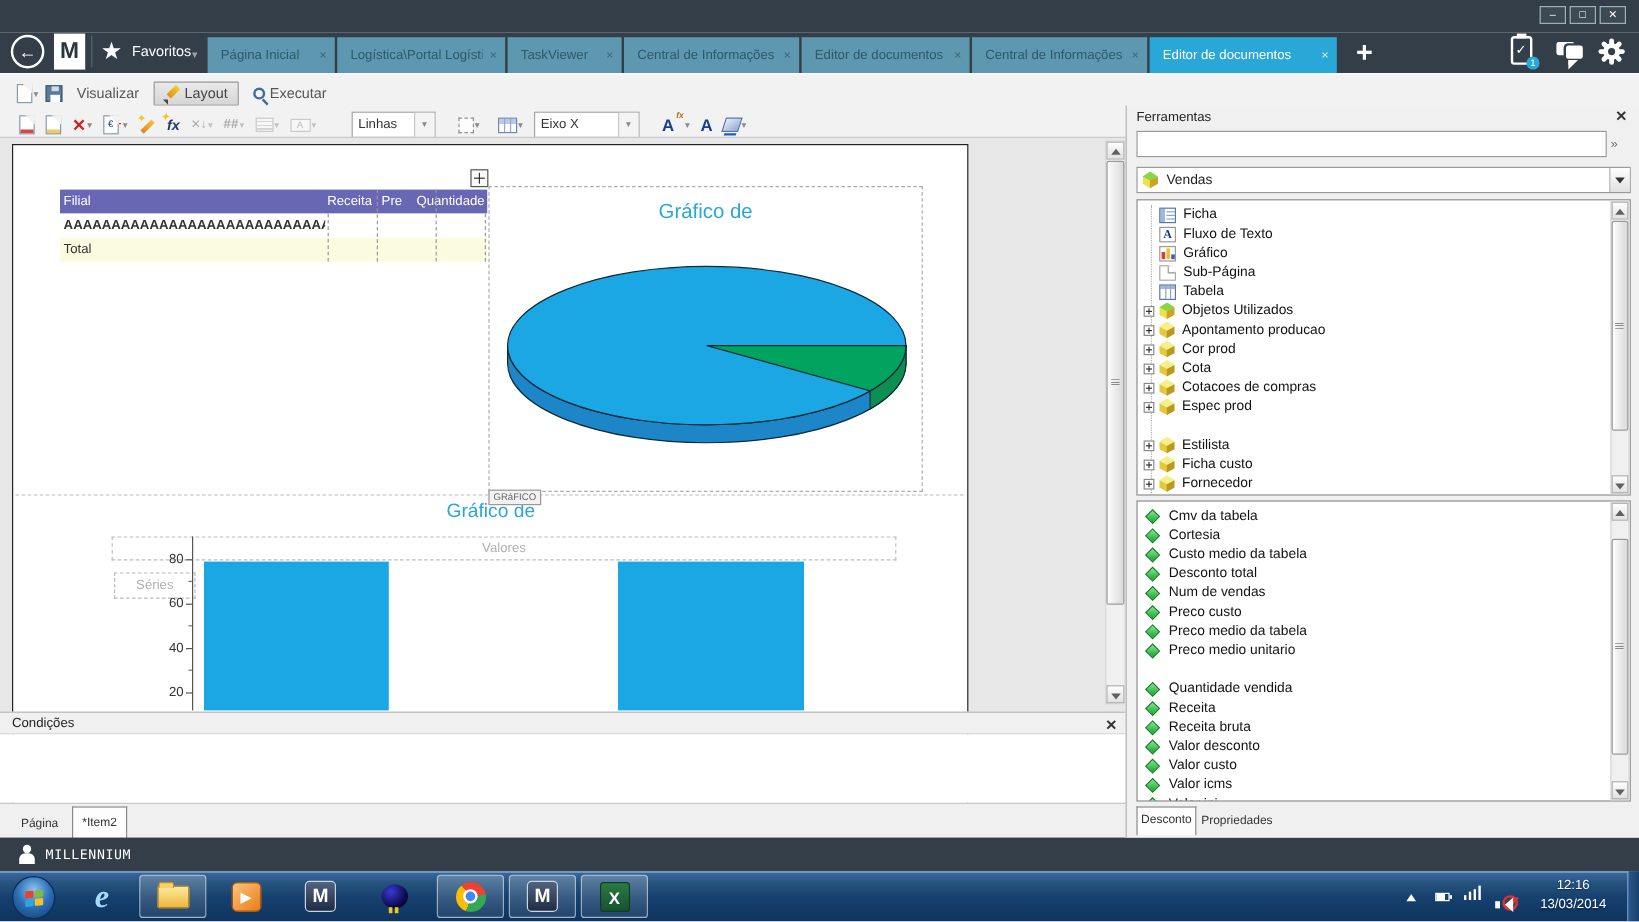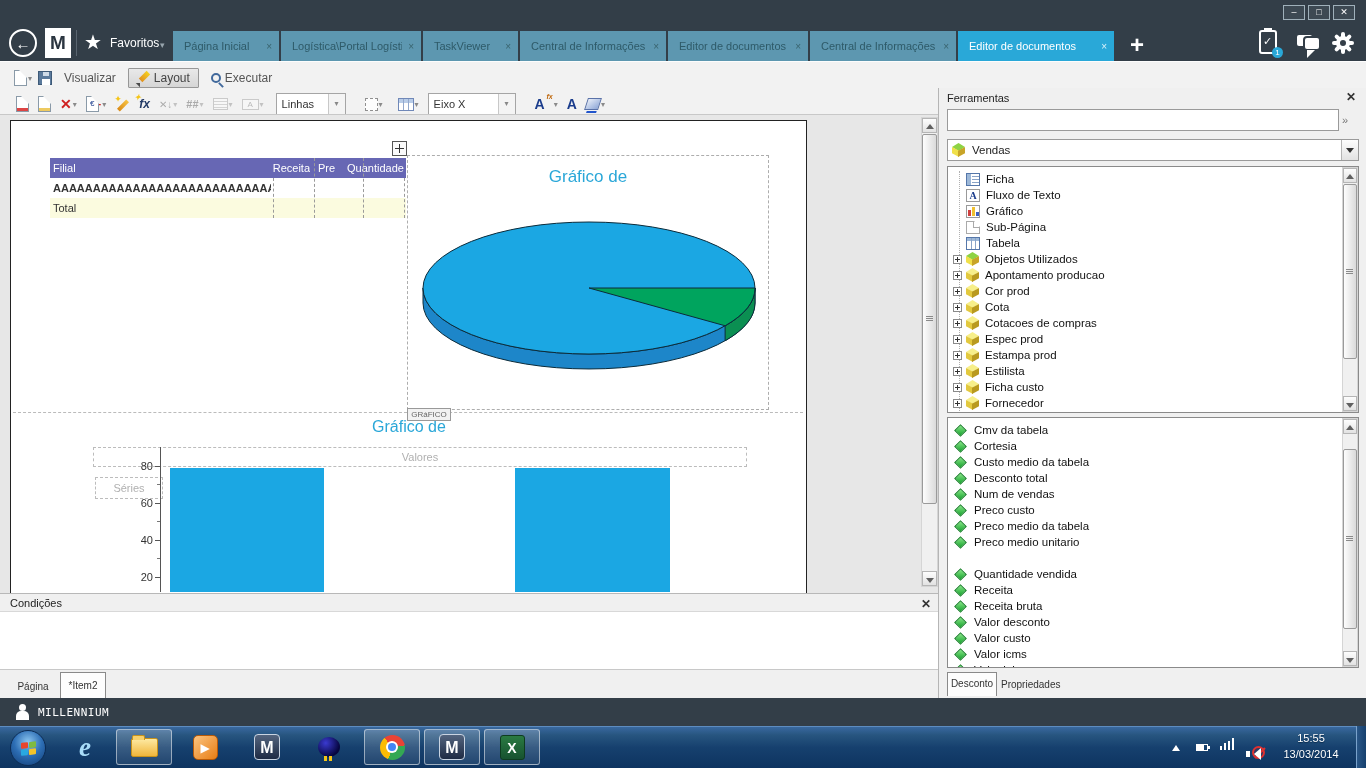--- a/index.html
+++ b/index.html
@@ -315,21 +315,21 @@
           <span class="dd">▾</span>
         </span>
       <span class="ic gray">
           <span class="linesbox"></span>
           <span class="dd">▾</span>
         </span>
       <span class="ic gray">
           <span class="abox">A</span>
           <span class="dd">▾</span>
         </span>
-      <span class="combo" style="width:70px;margin-left:3px">
+      <span class="combo" style="width:70px;margin-left:20px">
           <span>Linhas</span>
           <span class="cdd">▾</span>
         </span>
       <span class="ic" style="margin-left:10px">
           <span class="dotsq"></span>
           <span class="dd">▾</span>
         </span>
       <span class="ic" style="margin-left:6px">
           <span class="tblico"></span>
           <span class="dd">▾</span>
@@ -470,21 +470,21 @@
   <div class="abs sig" style="left:1220px;top:738px;width:16px;height:12px">
       <i style="left:0;height:4px"></i>
       <i style="left:4px;height:7px"></i>
       <i style="left:8px;height:9px"></i>
       <i style="left:12px;height:12px"></i>
     </div>
   <div class="abs spk" style="left:1246px;top:738px">
       <span class="nosign"></span>
     </div>
   <div id="clock">
-    <div>15:55</div>
+    <div>12:16</div>
     <div>13/03/2014</div>
   </div>
   <div id="showdesk"></div>
 
   <div id="rpanel">
     <span id="rp-title">Ferramentas</span>
     <span class="closex" style="right:10px;top:2px">✕</span>
     <input id="rp-search" value="" style="">
     <span id="rp-more">»</span>
     <div id="rp-combo">
@@ -570,29 +570,20 @@
         </div>
       <div class="row" style="top:164px">
           <span class="exp"></span>
           <span class="cube y">
             <i class="t"></i>
             <i class="l"></i>
             <i class="r"></i>
           </span>
           <span class="rlabel">Espec prod</span>
         </div>
-      <div class="row" style="top:180px">
-          <span class="exp"></span>
-          <span class="cube y">
-            <i class="t"></i>
-            <i class="l"></i>
-            <i class="r"></i>
-          </span>
-          <span class="rlabel">Estampa prod</span>
-        </div>
       <div class="row" style="top:196px">
           <span class="exp"></span>
           <span class="cube y">
             <i class="t"></i>
             <i class="l"></i>
             <i class="r"></i>
           </span>
           <span class="rlabel">Estilista</span>
         </div>
       <div class="row" style="top:212px">

